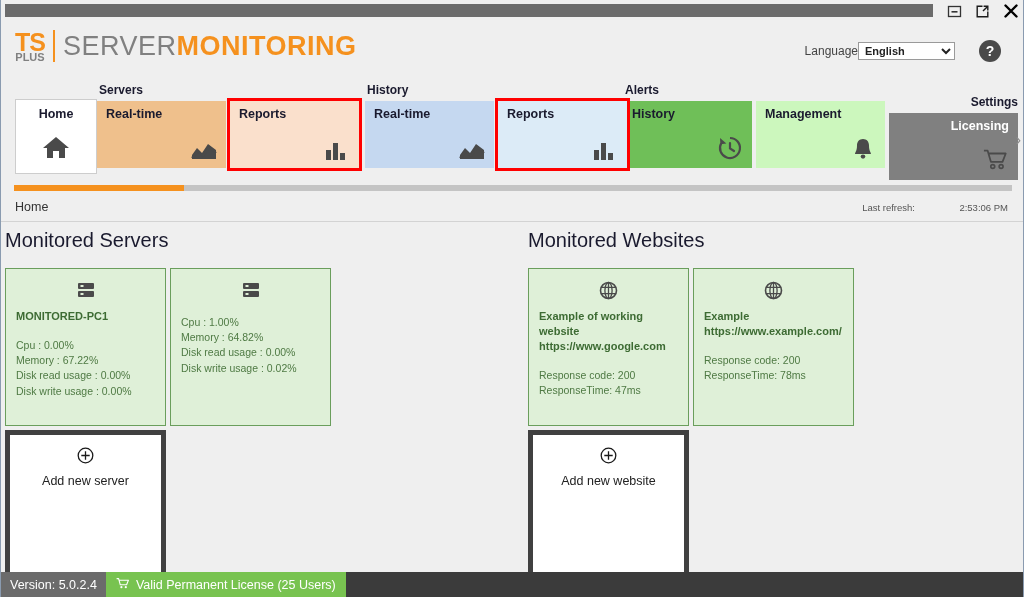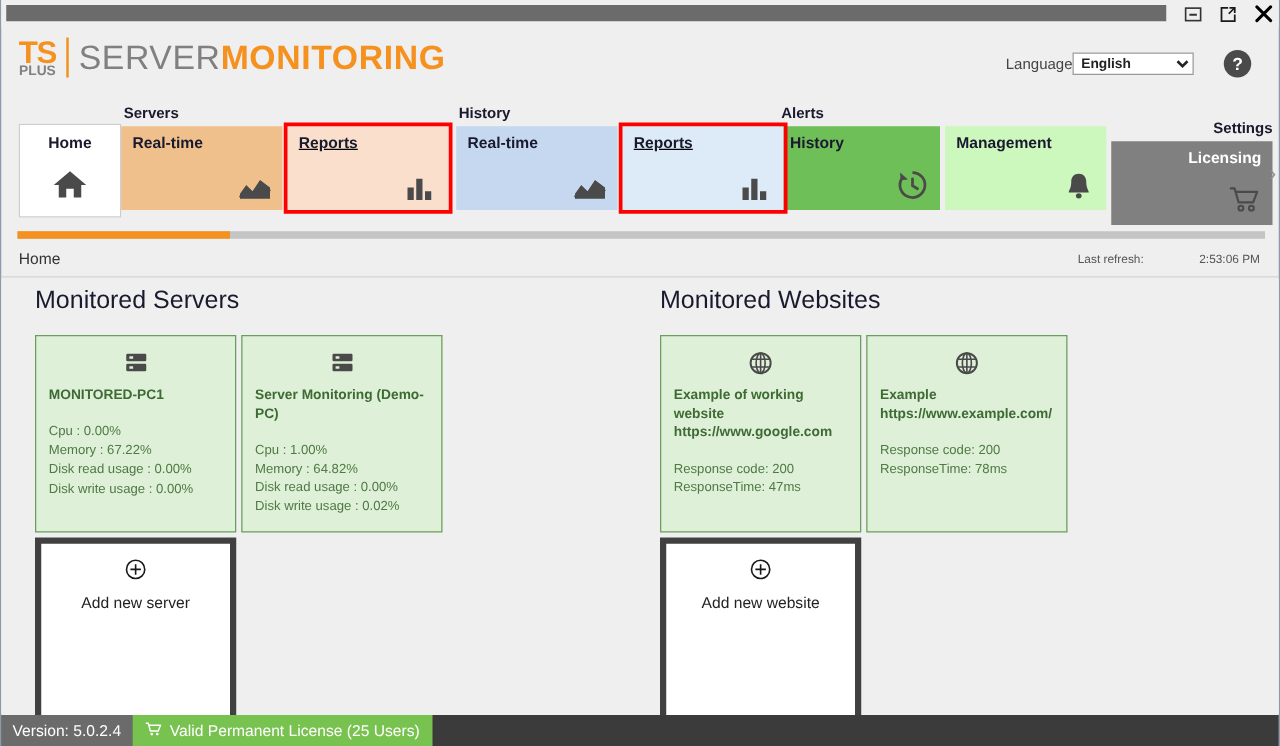--- a/index.html
+++ b/index.html
@@ -116,21 +116,21 @@
   }
   .tile-label {
     font-size: 12.5px; font-weight: bold; color: #1a1a2e;
     line-height: 1.1;
   }
   .tile-icon {
     position: absolute; right: 9px; bottom: 7px;
     width: 26px; height: 26px;
     display: flex; align-items: flex-end; justify-content: center;
   }
-  .tile.sel { outline: 3px solid #ff0000; outline-offset: 0px; z-index: 3; text-decoration: underline; }
+  .tile.sel { outline: 3px solid #ff0000; outline-offset: 0px; z-index: 3; }
 
   .tile.home {
     width: 82px; height: 75px;
     background: #ffffff; border: 1px solid #cdcdcd;
     padding: 8px 0 0 0; text-align: center;
   }
   .tile.home .tile-label { font-size: 12.5px; }
   .tile.home .tile-icon {
     position: static; margin: 10px auto 0; width: 100%; height: 30px;
     align-items: center;
@@ -178,21 +178,21 @@
     font-size: 9.5px; color: #555;
   }
 
   
   .main {
     position: absolute; top: 223px; left: 0;
     width: 1024px; height: 348px;
     background: #efefef;
   }
   .panel { position: absolute; top: 0; }
-  .panel.servers  { left: 27px;  width: 480px; }
+  .panel.servers  { left: 4px;  width: 480px; }
   .panel.websites { left: 527px; width: 480px; }
   .panel-title {
     font-size: 20px; color: #1a1a2e; font-weight: normal;
     margin: 6px 0 16px 0;
   }
   .card-grid {
     display: flex; flex-wrap: wrap; gap: 4px;
   }
   .card {
     width: 161px; height: 158px;
@@ -435,21 +435,20 @@
 
         <div class="card">
           <div class="card-icon">
             <svg width="20" height="20" viewBox="0 0 20 20">
               <rect x="2" y="3" width="16" height="6" rx="1" fill="#4a4a4a"></rect>
               <rect x="2" y="11" width="16" height="6" rx="1" fill="#4a4a4a"></rect>
               <rect x="4.5" y="5" width="3" height="2" fill="#dff0d8"></rect>
               <rect x="4.5" y="13" width="3" height="2" fill="#dff0d8"></rect>
             </svg>
           </div>
-          <div class="card-name">Server Monitoring (Demo-PC)</div>
           <div class="card-stats">
             <div>Cpu : 1.00%</div>
             <div>Memory : 64.82%</div>
             <div>Disk read usage : 0.00%</div>
             <div>Disk write usage : 0.02%</div>
           </div>
         </div>
 
         <div class="card add">
           <div class="add-icon">

